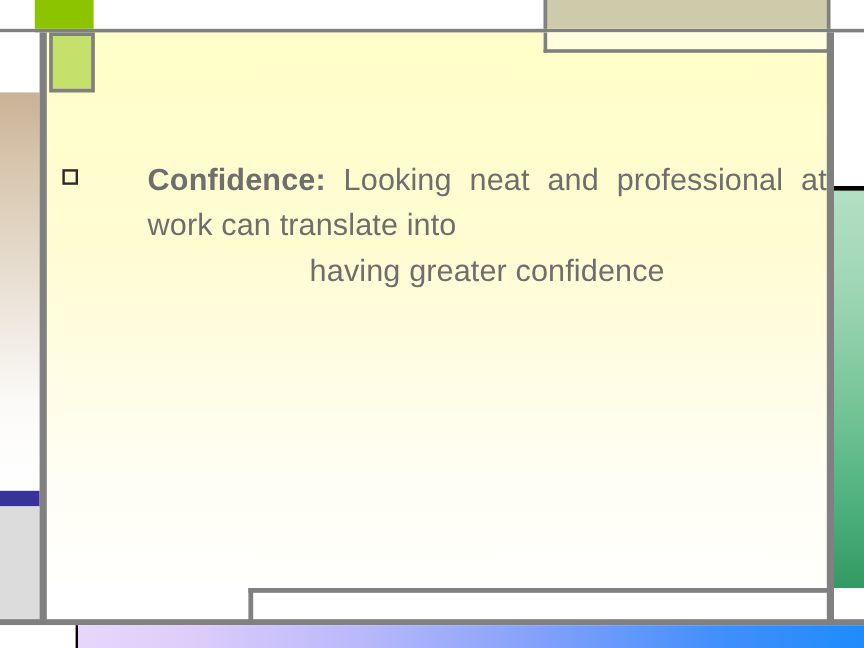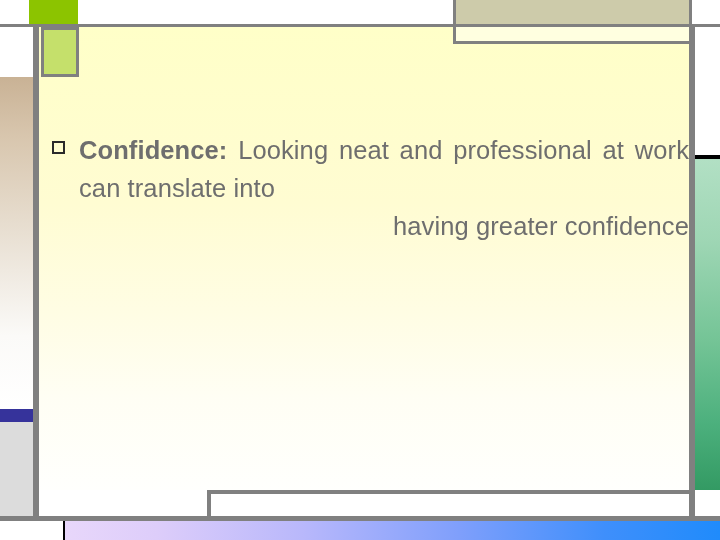--- a/index.html
+++ b/index.html
@@ -224,28 +224,29 @@
     top: 10px;
     width: 13px;
     height: 13px;
     border: 2px solid #2a2a2a;
     box-sizing: border-box;
     background: transparent;
   }
 
   .bullet-item .body {
     display: block;
+    margin-left: 44px;
   }
 
   .bullet-item.justified .body {
     text-align: justify;
   }
   .bullet-item.justified .body > .lastline {
     display: block;
-    text-align: right;
+    text-align: center;
   }
 
   .lead {
     font-weight: bold;
   }
 </style>
 </head>
 <body>
 
 <div id="slide">

